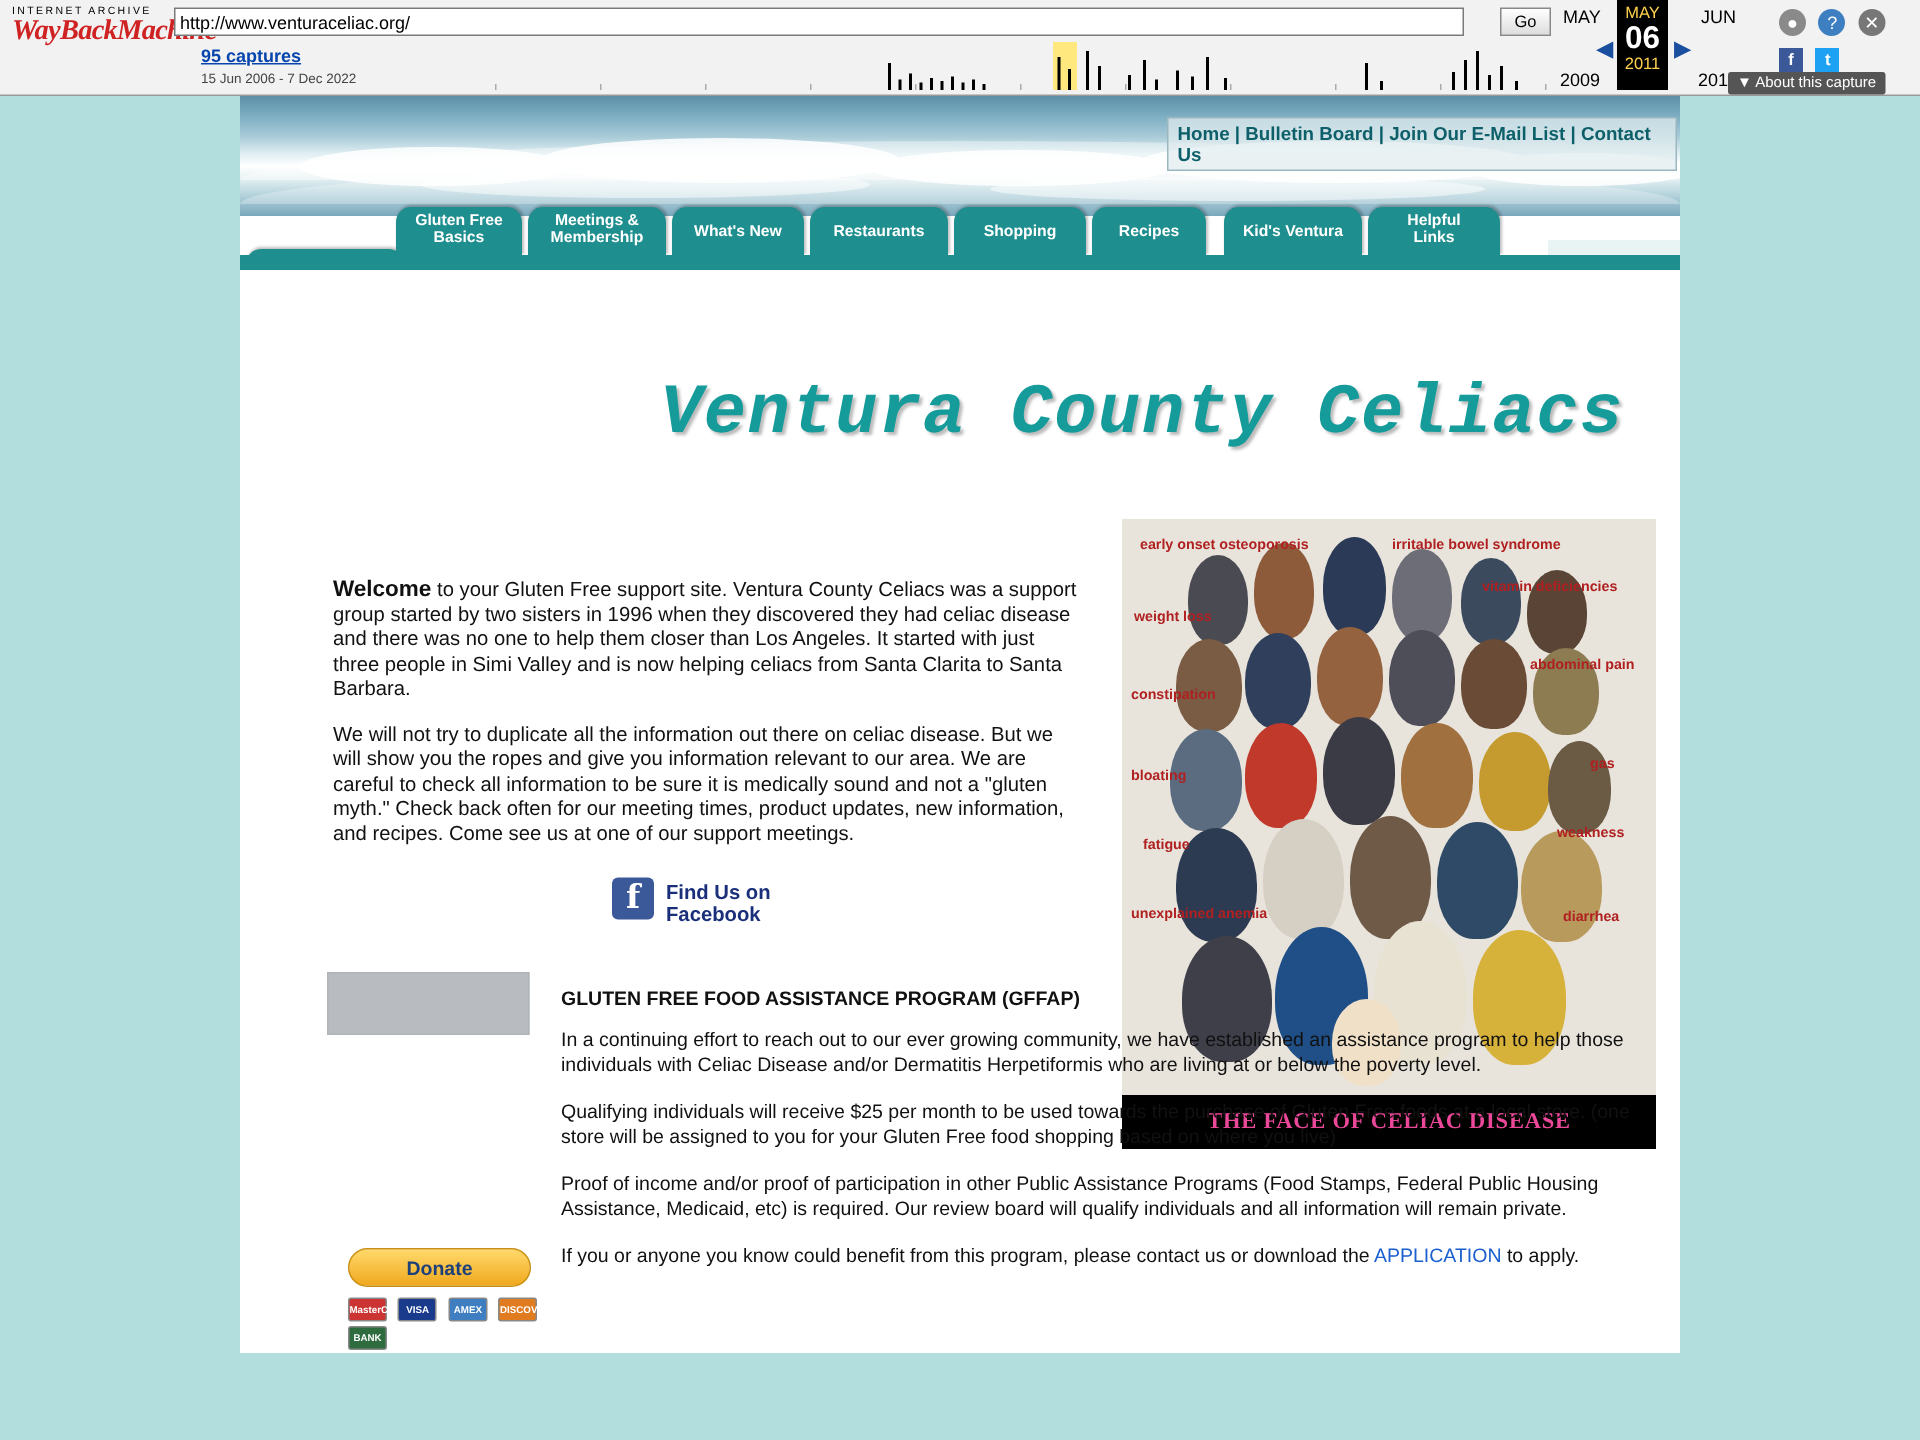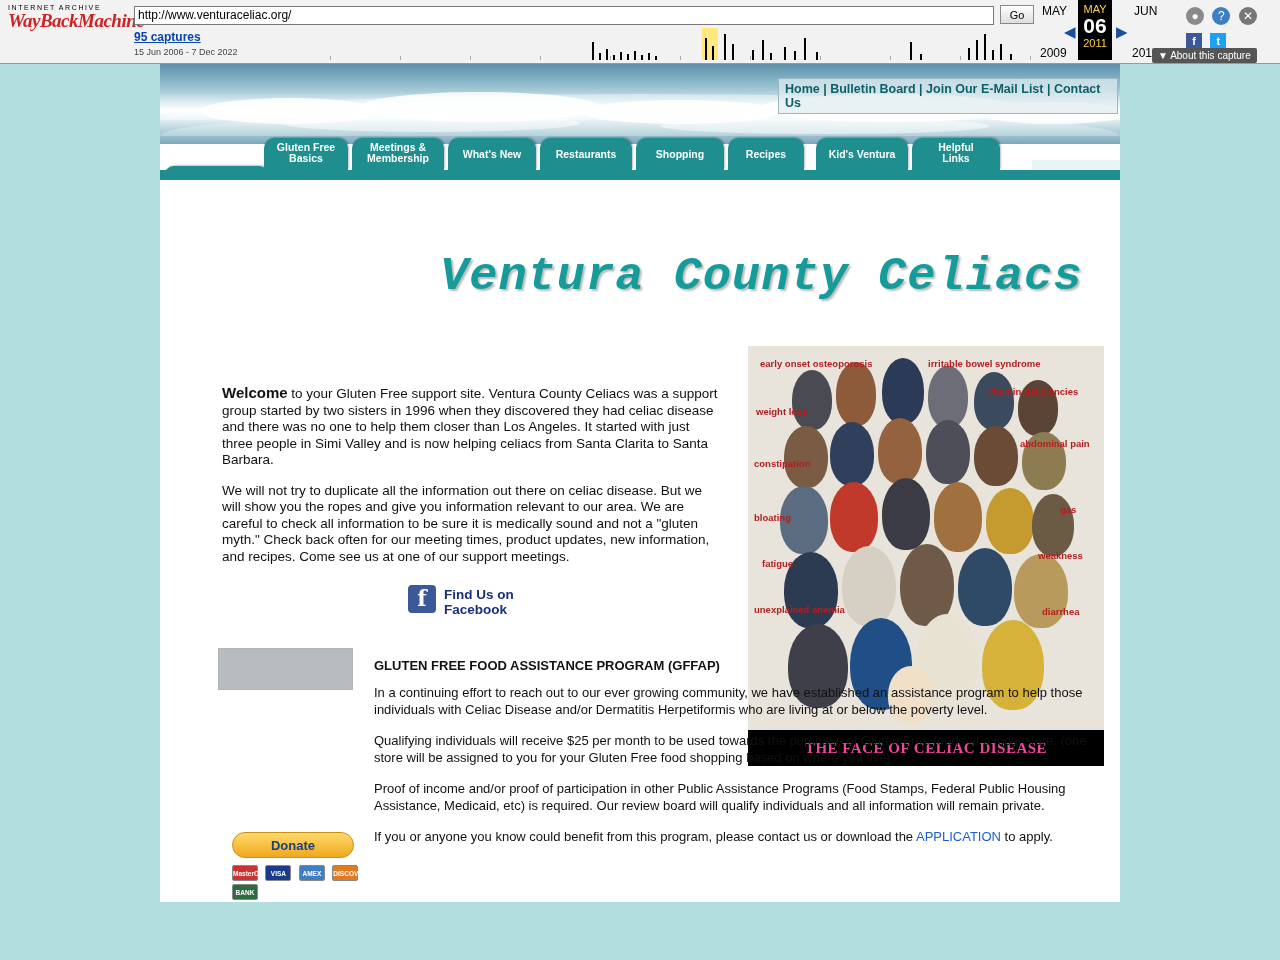--- a/index.html
+++ b/index.html
@@ -30,21 +30,21 @@
   #wb-logo .wbm {
     font-family: "Liberation Serif", serif;
     font-weight: bold;
     font-size: 19px;
     color: #cf2222;
     letter-spacing: -0.5px;
     line-height: 20px;
     font-style: italic;
   }
   #wb-urlrow {
-    position: absolute; left: 134px; top: 5px;
+    position: absolute; left: 116px; top: 5px;
     width: 968px; height: 19px;
   }
   #wb-url {
     width: 860px; height: 19px;
     font-size: 12px;
     padding: 1px 3px;
     border: 1px solid #7a7a7a;
     background: #fff;
     font-family: "Liberation Sans", sans-serif;
   }

